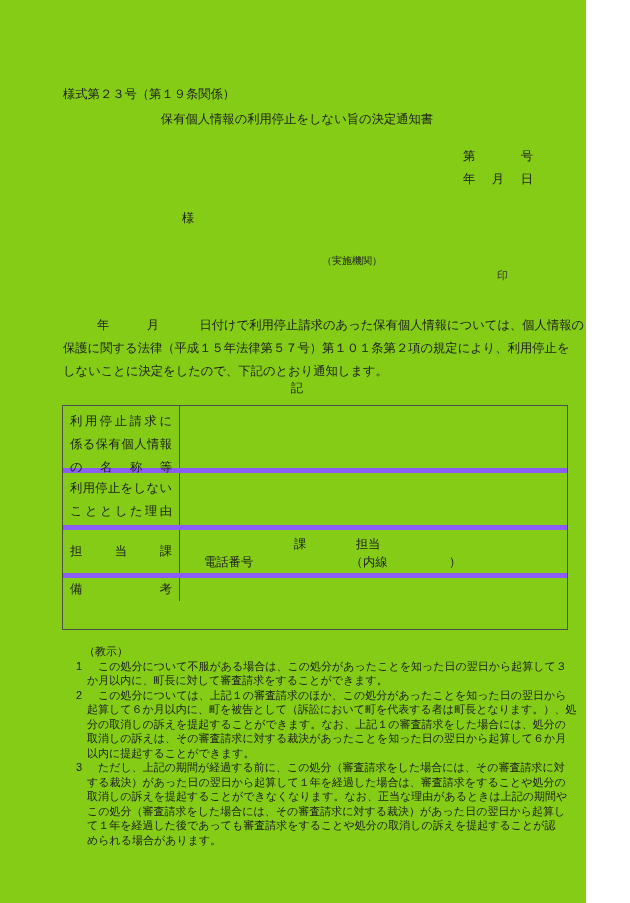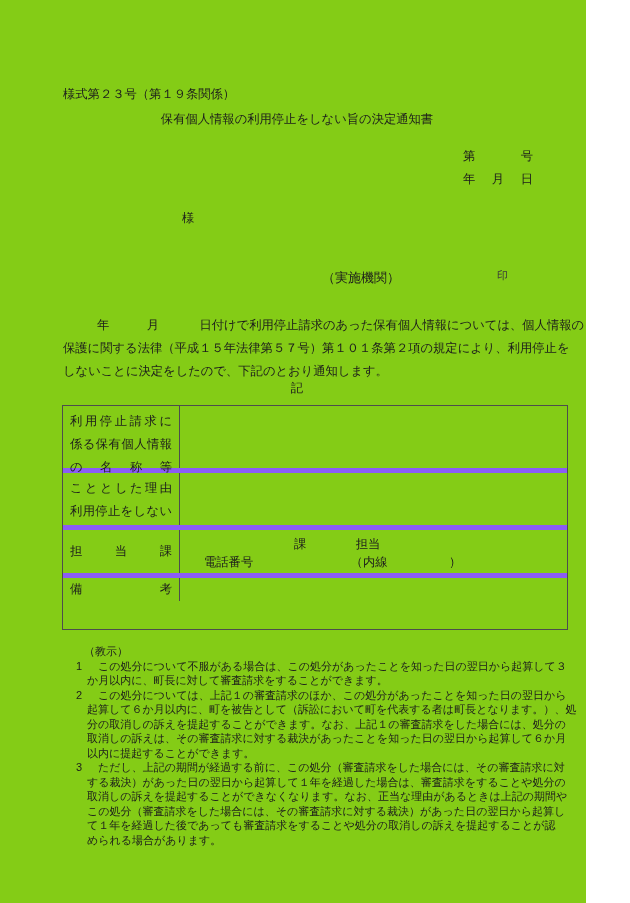--- a/index.html
+++ b/index.html
@@ -12,21 +12,21 @@
     overflow:hidden;
   }
   .abs{position:absolute;}
   .nowrap{white-space:nowrap;}
 
   .form-no{left:63px;top:86px;font-size:12.3px;}
   .doc-title-wrap{left:0;top:111px;width:594px;text-align:center;font-size:12.3px;}
   .docnum{left:463px;top:145px;width:70px;font-size:12.3px;line-height:23px;}
   .flexline{display:flex;justify-content:space-between;}
   .addressee{left:182px;top:210px;font-size:12.3px;}
-  .agency{left:322px;top:269px;font-size:13px;}
+  .agency{left:322px;top:254px;font-size:10px;}
   .seal{left:497px;top:268px;font-size:11px;color:#3a3a3a;}
 
   .body-par{left:63px;top:314px;width:520px;font-size:12.3px;line-height:23.2px;}
   .body-par .y{margin-left:34px;}
   .body-par .m{margin-left:34px;}
   .body-par .rest{margin-left:37px;}
   .ki-wrap{left:0;top:380px;width:594px;text-align:center;font-size:12.3px;}
 
   .tbl{
     left:62px;top:405px;width:506px;
@@ -112,22 +112,22 @@
       <div class="th">
         <div class="jl">利用停止請求に</div>
         <div class="jl">係る保有個人情報</div>
         <div class="jl">の名称等</div>
       </div>
       <div class="td"></div>
     </div>
 
     <div class="trow r2">
       <div class="th">
+        <div class="jl">利用停止をしない</div>
         <div class="jl">こととした理由</div>
-        <div class="jl">利用停止をしない</div>
       </div>
       <div class="td"></div>
     </div>
 
     <div class="trow r3">
       <div class="th th-c">
         <div class="jl">担当課</div>
       </div>
       <div class="td">
         <div class="v3l1">

